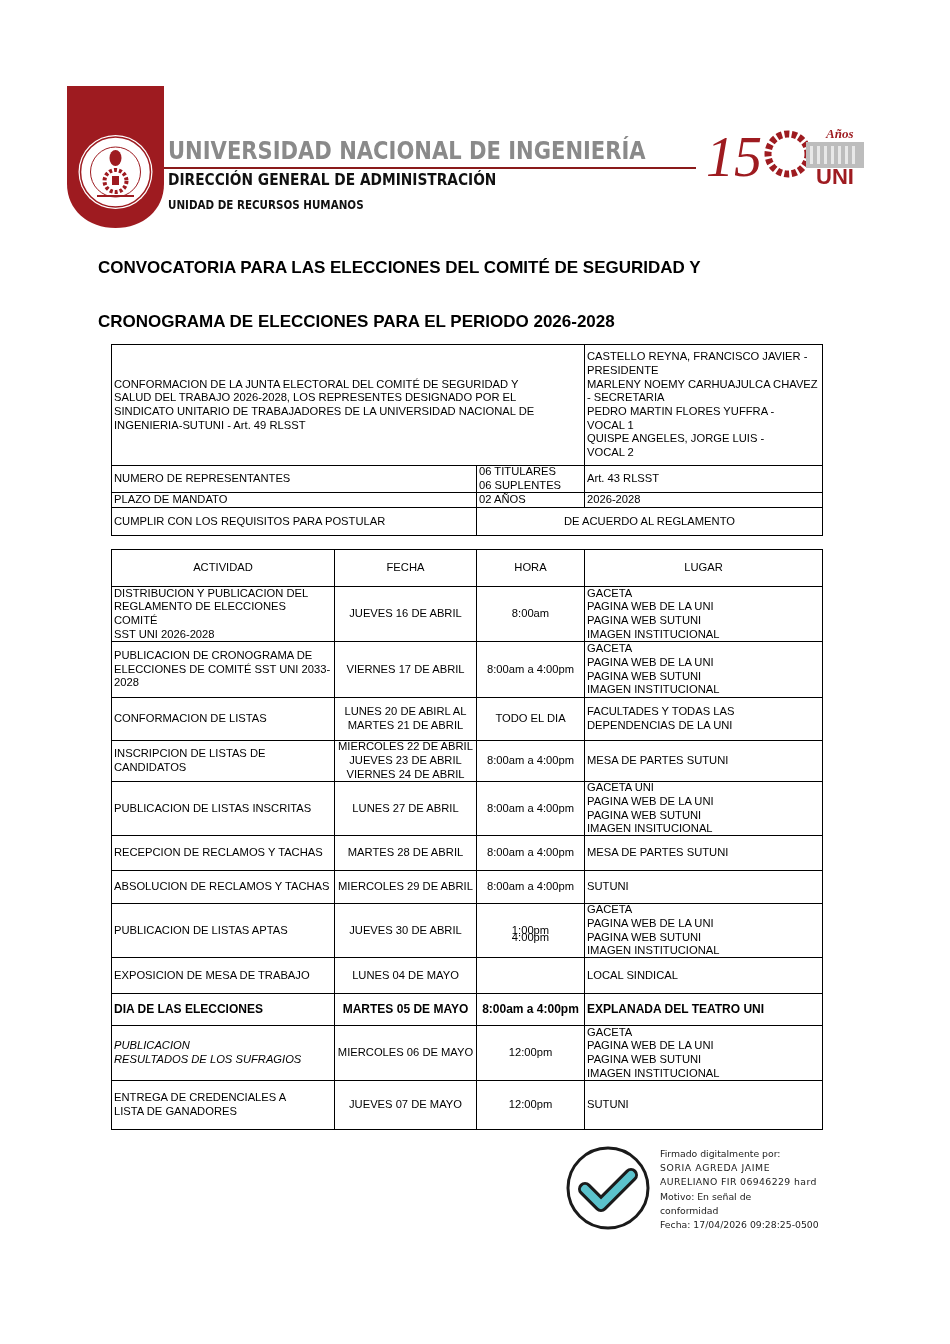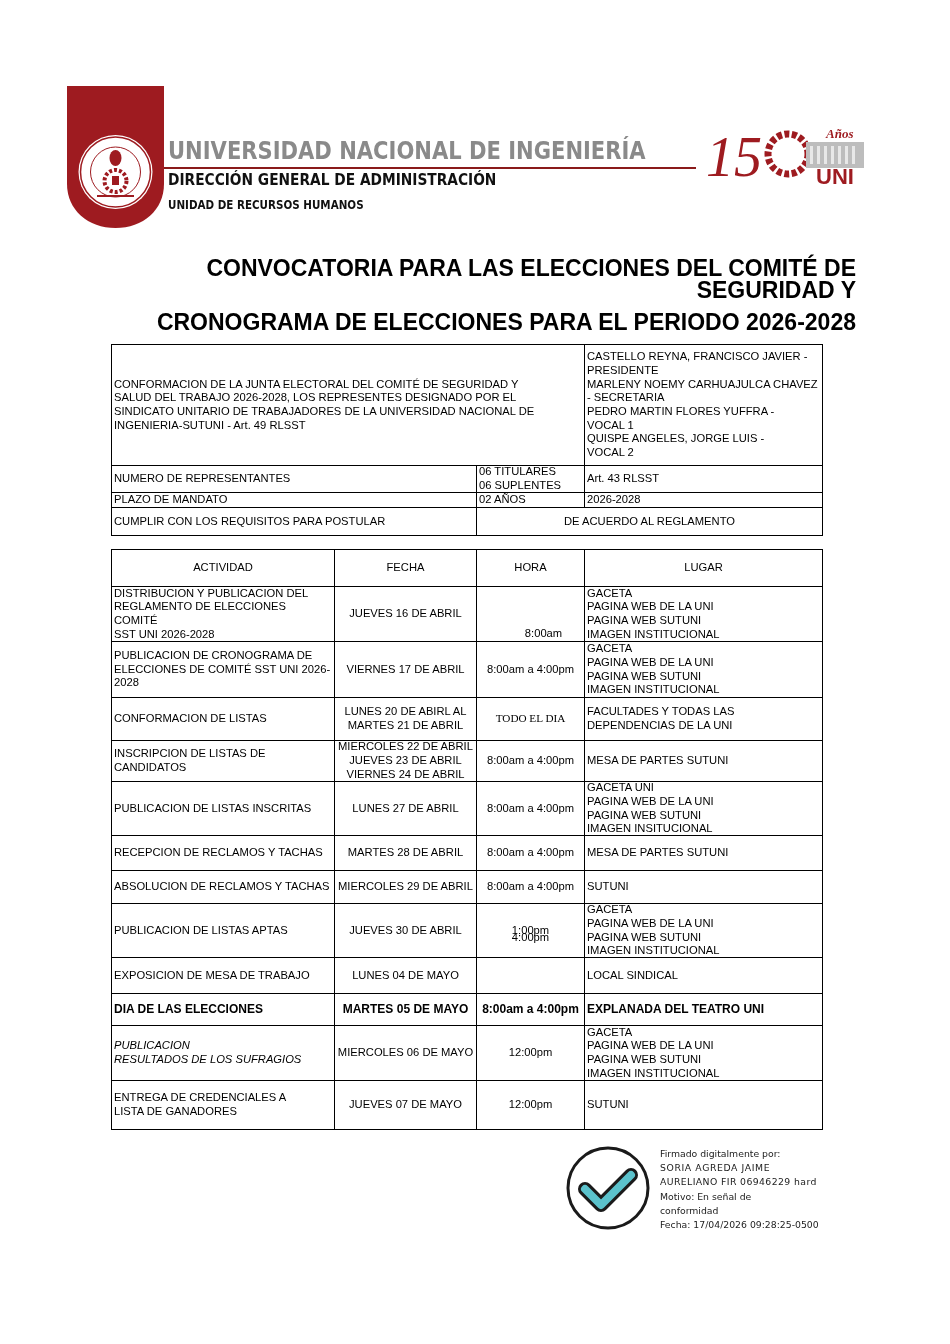--- a/index.html
+++ b/index.html
@@ -7,21 +7,21 @@
 
   
   .shield { position: absolute; left: 67px; top: 86px; width: 97px; height: 142px; }
   .uni-name { position: absolute; left: 168px; top: 136px; font-family: "DejaVu Sans", sans-serif; font-weight: bold; font-size: 24.5px; color: #8a8a8a; letter-spacing: 0px; transform: scaleX(0.86); transform-origin: left top; white-space: nowrap; }
   .head-rule { position: absolute; left: 164px; top: 167px; width: 532px; height: 2px; background: #8a1a1a; }
   .dga { position: absolute; left: 168px; top: 170px; font-family: "DejaVu Sans", sans-serif; font-weight: bold; font-size: 16px; color: #111; transform: scaleX(0.86); transform-origin: left top; white-space: nowrap; }
   .urh { position: absolute; left: 168px; top: 198px; font-family: "DejaVu Sans", sans-serif; font-weight: bold; font-size: 11.5px; color: #111; transform: scaleX(0.9); transform-origin: left top; white-space: nowrap; }
   .logo150 { position: absolute; left: 706px; top: 124px; width: 164px; height: 62px; }
 
   
-  .title { position: absolute; left: 126px; width: 730px; text-align: right; font-weight: bold; font-size: 23px; line-height: 22px; }
+  .title { position: absolute; left: 98px; width: 730px; text-align: left; font-weight: bold; font-size: 17px; line-height: 22px; }
   .t1 { top: 257px; }
   .t2 { top: 311px; }
 
   
   .cell { position: absolute; box-sizing: border-box; font-size: 11.2px; line-height: 13.7px; display: flex; align-items: center; padding: 0 2px; overflow: hidden; }
   .cell.center { justify-content: center; text-align: center; }
   .cell.bold { font-weight: bold; font-size: 12px; }
   .cell .stack { display: block; white-space: pre-line; }
 
   .hline { position: absolute; height: 1px; background: #000; }
@@ -160,34 +160,34 @@
     </div>
     <div>
       <div class="cell" style="left:112px;top:587px;width:222px;height:54px;">
         <span class="stack">DISTRIBUCION Y PUBLICACION DEL
 REGLAMENTO DE ELECCIONES COMITÉ
 SST UNI 2026-2028</span>
       </div>
       <div class="cell center" style="left:335px;top:587px;width:141px;height:54px;">
         <span class="stack">JUEVES 16 DE ABRIL</span>
       </div>
-      <div class="cell center" style="left:490px;top:587px;width:107px;height:54px;align-items:flex-end;">
+      <div class="cell center" style="left:477px;top:587px;width:107px;height:54px;">
         <span class="stack">8:00am</span>
       </div>
       <div class="cell" style="left:585px;top:587px;width:237px;height:54px;">
         <span class="stack">GACETA
 PAGINA WEB DE LA UNI
 PAGINA WEB SUTUNI
 IMAGEN INSTITUCIONAL</span>
       </div>
     </div>
     <div>
       <div class="cell" style="left:112px;top:642px;width:222px;height:55px;">
         <span class="stack">PUBLICACION DE CRONOGRAMA DE
-ELECCIONES DE COMITÉ SST UNI 2026-
+ELECCIONES DE COMITÉ SST UNI 2033-
 2028</span>
       </div>
       <div class="cell center" style="left:335px;top:642px;width:141px;height:55px;">
         <span class="stack">VIERNES 17 DE ABRIL</span>
       </div>
       <div class="cell center" style="left:477px;top:642px;width:107px;height:55px;">
         <span class="stack">8:00am a 4:00pm</span>
       </div>
       <div class="cell" style="left:585px;top:642px;width:237px;height:55px;">
         <span class="stack">GACETA
@@ -197,21 +197,21 @@
       </div>
     </div>
     <div>
       <div class="cell" style="left:112px;top:698px;width:222px;height:42px;">
         <span class="stack">CONFORMACION DE LISTAS</span>
       </div>
       <div class="cell center" style="left:335px;top:698px;width:141px;height:42px;">
         <span class="stack">LUNES 20 DE ABIRL AL
 MARTES 21 DE ABRIL</span>
       </div>
-      <div class="cell center" style="left:477px;top:698px;width:107px;height:42px;font-family:Liberation Serif, serif;">
+      <div class="cell center" style="left:477px;top:698px;width:107px;height:42px;">
         <span class="stack">TODO EL DIA</span>
       </div>
       <div class="cell" style="left:585px;top:698px;width:237px;height:42px;">
         <span class="stack">FACULTADES Y TODAS LAS
 DEPENDENCIAS DE LA UNI</span>
       </div>
     </div>
     <div>
       <div class="cell" style="left:112px;top:741px;width:222px;height:40px;">
         <span class="stack">INSCRIPCION DE LISTAS DE

